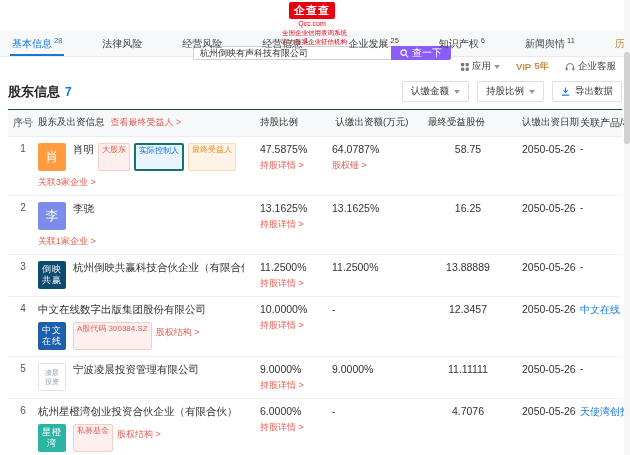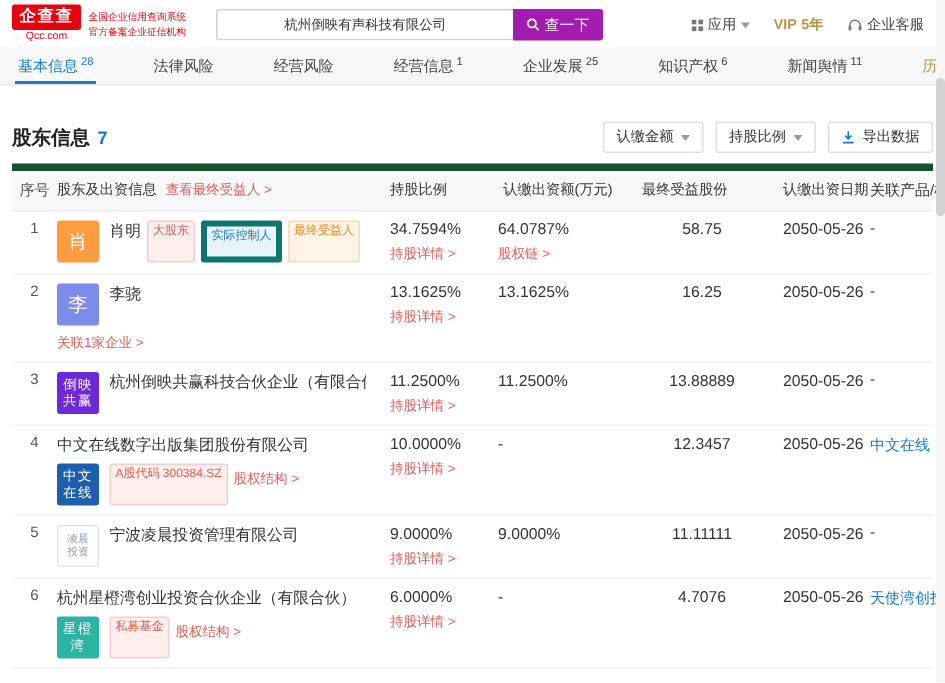--- a/index.html
+++ b/index.html
@@ -1,27 +1,27 @@
 <!DOCTYPE html>
 <html><head>
 <meta charset="utf-8">
 <style>
   * { margin:0; padding:0; box-sizing:border-box; }
   html,body { width:630px; height:455px; }
   body { font-family:"Liberation Sans","DejaVu Sans",sans-serif; background:#fff; color:#333; overflow:hidden; position:relative; }
 
   
-  .topbar { height:31px; display:flex; align-items:center; padding:2px 14px 0 8px; }
+  .topbar { height:31px; display:flex; align-items:center; padding:2px 14px 0 8px;flex-direction:column; }
   .logo { display:flex; flex-direction:column; align-items:center; cursor:pointer; }
   .logo-box { background:#e8000f; color:#fff; font-weight:bold; font-size:11px; line-height:1; padding:3px 5px; border-radius:2px; letter-spacing:1px; }
   .logo-domain { color:#e8000f; font-size:7px; line-height:1.3; }
   .slogan { margin-left:5px; color:#e8000f; font-size:6.5px; line-height:1.4; white-space:nowrap; }
   .searchbar { display:flex; margin-left:20px; height:21px; }
-  .search-input { width:198px; border:1px solid #d0d0d0; border-right:none; font-size:9px; padding:0 6px; color:#333; outline:none; border-radius:2px 0 0 2px; font-family:inherit;text-align:center; }
-  .search-btn { background:#a21caf; color:#fff; border:none; font-size:10px; padding:0 9px; border-radius:0 2px 2px 0; display:flex; align-items:center; gap:3px; cursor:pointer; font-family:inherit; }
+  .search-input { width:198px; border:1px solid #d0d0d0; border-right:none; font-size:9px; padding:0 6px; color:#333; outline:none; border-radius:2px 0 0 2px; font-family:inherit; }
+  .search-btn { background:#8b5cf6; color:#fff; border:none; font-size:10px; padding:0 9px; border-radius:0 2px 2px 0; display:flex; align-items:center; gap:3px; cursor:pointer; font-family:inherit; }
   .top-right { margin-left:auto; display:flex; align-items:center; gap:16px; font-size:9.5px; color:#444; }
   .tr-item { display:flex; align-items:center; gap:3px; cursor:pointer; white-space:nowrap; }
   .caret { width:0; height:0; border-left:3px solid transparent; border-right:3px solid transparent; border-top:4px solid #999; display:inline-block; }
   .vip-gold { color:#bf9146; font-weight:bold; }
 
   
   .tabs { height:26px; background:#f6f8fa; border-bottom:1px solid #e7e9ec; display:flex; align-items:stretch; justify-content:space-between; padding:0 16px 0 10px;gap:36px; }
   .tab { display:flex; align-items:center; font-size:10px; color:#444; cursor:pointer; padding:0 2px; white-space:nowrap; }
   .tab.active { color:#1479d7; box-shadow:inset 0 -2px 0 #1479d7; }
   .tab.gold { color:#bf9146; }
@@ -31,42 +31,42 @@
   
   .content { padding:0 8px; }
   .section-head { display:flex; align-items:center; margin:24px 0 7px; }
   .section-title { font-size:13px; font-weight:bold; color:#222; }
   .section-count { color:#1479d7; font-size:12px; font-weight:bold; margin-left:5px; }
   .head-actions { margin-left:auto; display:flex; gap:8px; }
   .pill { display:flex; align-items:center; gap:5px; border:1px solid #dcdfe3; background:#fff; border-radius:2px; height:21px; padding:0 8px; font-size:9.5px; color:#333; cursor:pointer; font-family:inherit;text-align:center; }
 
   
   .thead, .trow { display:grid; grid-template-columns:30px 212px 74px 96px 96px 62px 60px; }
-  .thead { background:#f7f8fa; border-top:5px solid #14532d; border-bottom:1px solid #ebedf0; font-size:9.5px; color:#333; padding:6px 0; }
+  .thead { background:#f7f8fa; border-top:1px solid #14532d; border-bottom:1px solid #ebedf0; font-size:9.5px; color:#333; padding:6px 0; }
   .th { white-space:nowrap; min-width:0; }
   .td { min-width:0; }
   .c-idx { text-align:center; color:#555; font-size:10px; }
   .c-holder { padding-right:6px; }
   .c-ratio { padding-left:10px; }
   .c-benefit { padding-left:8px; }
   .c-amount { text-align:center; }
   .c-date { padding-left:6px; }
   .c-product { padding-left:2px; font-size:10px; }
   .th-link { color:#e25c51; font-size:9px; margin-left:6px; cursor:pointer; }
   .trow { border-bottom:1px solid #f0f1f3; padding:6px 0; font-size:10.5px; }
   .rlink { color:#e25c51; font-size:9px; margin-top:4px; cursor:pointer; white-space:nowrap; }
   .val { color:#333; }
   .holder-name { font-size:10.5px; color:#333; white-space:nowrap; overflow:hidden; cursor:pointer; }
   .holder-name-top { margin-bottom:5px; }
   .holder-main { display:flex; gap:7px; }
   .holder-info { display:flex; flex-direction:row; gap:4px; min-width:0; }
   .tags { display:flex; gap:4px; }
   .tag { font-size:8px; line-height:1.6; padding:0 3px; border-radius:2px; white-space:nowrap; }
   .tag-red { color:#e25c51; background:#fdefee; border:1px solid #f6cdc9; }
-  .tag-blue { color:#1479d7; background:#e9f3fc; border:4px solid #0f766e; }
+  .tag-blue { color:#1479d7; background:#e9f3fc; border:2px solid #0f766e; }
   .tag-orange { color:#ef8d20; background:#fdf3e6; border:1px solid #f6dcb4; }
   .avatar { width:28px; height:28px; flex:0 0 28px; border-radius:2px; color:#fff; display:flex; flex-direction:column; align-items:center; justify-content:center; cursor:pointer; overflow:hidden; }
   .avatar.person { font-size:13px; }
   .avatar.grid { font-size:9px; line-height:1.25; letter-spacing:1px; }
   .avatar.logo { background:#fff; border:1px solid #e5e5e5; color:#8a9ab5; font-size:7px; line-height:1.3; letter-spacing:0; }
   .sub-link-row { margin-top:5px; }
   .link-blue { color:#1479d7; cursor:pointer; }
 
   
   .sbar { position:absolute; top:0; right:0; width:6px; height:455px; background:#f6f6f6; }
@@ -200,23 +200,24 @@
             </div>
             <div class="holder-info">
               <div class="holder-name">肖明</div>
               <div class="tags">
                 <span class="tag tag-red">大股东</span>
                 <span class="tag tag-blue">实际控制人</span>
                 <span class="tag tag-orange">最终受益人</span>
               </div>
             </div>
           </div>
-        </div>
-        <div class="td c-ratio">
-          <div class="val">34.7594%</div>
+          <div class="rlink sub-link-row">关联3家企业 &gt;</div>
+        </div>
+        <div class="td c-ratio">
+          <div class="val">47.5875%</div>
           <div class="rlink">持股详情 &gt;</div>
         </div>
         <div class="td c-benefit">
           <div class="val">64.0787%</div>
           <div class="rlink">股权链 &gt;</div>
         </div>
         <div class="td c-amount">58.75</div>
         <div class="td c-date">2050-05-26</div>
         <div class="td c-product">-</div>
       </div>
@@ -241,21 +242,21 @@
           <div class="val">13.1625%</div>
         </div>
         <div class="td c-amount">16.25</div>
         <div class="td c-date">2050-05-26</div>
         <div class="td c-product">-</div>
       </div>
       <div class="trow">
         <div class="td c-idx">3</div>
         <div class="td c-holder">
           <div class="holder-main">
-            <div class="avatar grid" style="background: #6d28d9;">
+            <div class="avatar grid" style="background: #0c4a6e;">
               <div>倒映</div>
               <div>共赢</div>
             </div>
             <div class="holder-info">
               <div class="holder-name">杭州倒映共赢科技合伙企业（有限合伙）</div>
             </div>
           </div>
         </div>
         <div class="td c-ratio">
           <div class="val">11.2500%</div>

